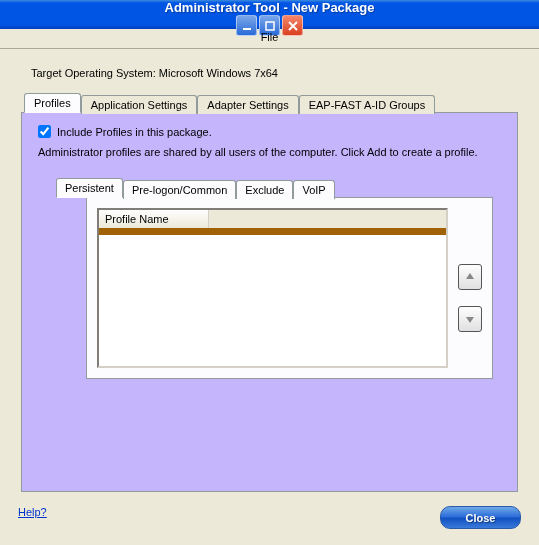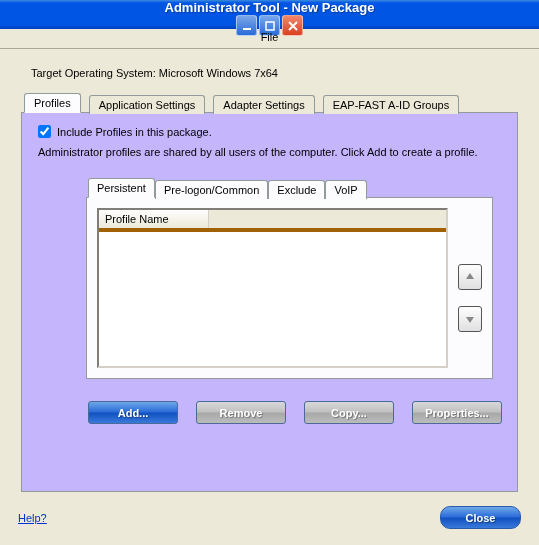--- a/index.html
+++ b/index.html
@@ -10,45 +10,45 @@
 .win-buttons { display: flex; gap: 2px; }
 .win-btn { width: 21px; height: 21px; border-radius: 3px; display: flex; align-items: center; justify-content: center; font-weight: bold; color: #fff; border: 1px solid rgba(255,255,255,0.5); }
 .win-min, .win-max { background: linear-gradient(to bottom, #7ba7e8, #2a6bd8); }
 .win-close { background: linear-gradient(to bottom, #f5866a, #d84020); }
 .win-min svg, .win-max svg, .win-close svg { width: 12px; height: 12px; }
 .menubar { background: #ece9d8; border-bottom: 1px solid #aca899; height: 20px; display: flex; align-items: center; padding: 0 4px; flex-direction: column; }
 .menubar .menu-item { padding: 2px 8px; cursor: default; }
 .content { padding: 10px 21px; background: #ece9d8; position: relative; height: calc(545px - 49px); }
 .target-os { margin: 8px 0 14px 10px; }
 .tabs { display: flex; position: relative; z-index: 2; margin-left: 3px; }
-.tab { background: #ece9d8; border: 1px solid #919b9c; border-bottom: none; border-radius: 3px 3px 0 0; padding: 3px 9px; margin-right: 8px; cursor: default; position: relative; }
+.tab { background: #ece9d8; border: 1px solid #919b9c; border-bottom: none; border-radius: 3px 3px 0 0; padding: 3px 9px; margin-right: 0px; cursor: default; position: relative; }
 .tab.active { background: #fcfcfe; border-bottom: 1px solid #fcfcfe; margin-bottom: -1px; z-index: 3; }
 .tab:not(.active) { top: 2px; }
 .tabbody { border: 1px solid #919b9c; background: #c4b5fd; padding: 12px; position: relative; z-index: 1; min-height: 380px; }
 .checkbox-row { display: flex; align-items: center; gap: 6px; margin-bottom: 8px; margin-left: 4px; }
 .checkbox-row input { width: 13px; height: 13px; }
 .desc { margin: 6px 0 20px 4px; }
-.inner-tabs { display: flex; margin-left: 54px; position: relative; z-index: 2; }
+.inner-tabs { display: flex; margin-left: 22px; position: relative; z-index: 2; }
 .inner-tab { background: #fcfcfe; border: 1px solid #919b9c; border-bottom: none; border-radius: 3px 3px 0 0; padding: 3px 8px; cursor: default; position: relative; }
 .inner-tab.active { border-bottom: 1px solid #fcfcfe; margin-bottom: -1px; z-index: 3; }
 .inner-tab:not(.active) { top: 2px; }
 .inner-body { border: 1px solid #919b9c; margin-left: 52px; margin-right: 12px; padding: 10px; position: relative; z-index: 1; background: #fcfcfe; }
 .list-area { display: flex; gap: 10px; }
 .list { border: 2px inset #d4d0c8; background: #fff; flex: 1; height: 160px; }
-.list-header { display: flex; background: #ece9d8; border-bottom: 4px solid #a16207; }
+.list-header { display: flex; background: #ece9d8; border-bottom: 7px solid #a16207; }
 .list-header .col { padding: 3px 6px; border-right: 1px solid #d4d0c8; background: linear-gradient(to bottom,#fefefe,#ece9d8); }
 .col1 { width: 110px; }
 .col2 { flex: 1; }
 .arrow-buttons { display: flex; flex-direction: column; gap: 16px; justify-content: center; padding-top: 20px; }
 .arrow-btn { width: 24px; height: 26px; border: 1px solid #555; border-radius: 3px; background: linear-gradient(to bottom,#fefefe,#e0e0e0); display: flex; align-items: center; justify-content: center; }
 .arrow-btn svg { width: 12px; height: 12px; fill: #888; }
 .action-row { display: flex; gap: 18px; margin: 22px 0 0 54px; }
 .action-btn { width: 90px; height: 23px; border: 1px solid #4a6a9a; border-radius: 3px; background: linear-gradient(to bottom, #d8d8d8 0%, #c0c0c0 48%, #a8a8a8 52%, #bcbcbc 100%); color: #fff; font-weight: bold; text-shadow: 1px 1px 1px rgba(0,0,0,0.35); cursor: default; display: flex; align-items: center; justify-content: center; }
 .action-btn.primary { background: linear-gradient(to bottom, #6ea8e8 0%, #2a6bd8 48%, #1050c0 52%, #3a7ada 100%); }
-.bottom-row { position: absolute; bottom: 16px; left: 18px; right: 18px; display: flex; justify-content: space-between; align-items: center; }
+.bottom-row { position: absolute; bottom: 16px; left: 18px; right: 18px; display: flex; justify-content: space-between; align-items: flex-start; }
 .help-link { color: #0033cc; text-decoration: underline; cursor: pointer; }
 .close-btn { width: 81px; height: 23px; border: 1px solid #2a5aa8; border-radius: 10px; background: linear-gradient(to bottom, #6ea8e8 0%, #2a6bd8 48%, #1050c0 52%, #3a7ada 100%); color: #fff; font-weight: bold; text-shadow: 1px 1px 1px rgba(0,0,0,0.4); display: flex; align-items: center; justify-content: center; cursor: default; }
 </style>
 </head>
 <body>
 
 <div class="titlebar">
   <div class="app-icon"></div>
   <div class="title">Administrator Tool - New Package</div>
   <div class="win-buttons">
@@ -115,25 +115,19 @@
             </div>
           <div class="arrow-btn">
               <svg viewBox="0 0 12 12">
                 <path d="M6 10 L2 4 L10 4 Z"></path>
               </svg>
             </div>
         </div>
       </div>
     </div>
 
-    <div class="action-row">
-      <div class="action-btn primary">Add...</div>
-      <div class="action-btn">Remove</div>
-      <div class="action-btn">Copy...</div>
-      <div class="action-btn">Properties...</div>
-    </div>
   </div>
 
   <div class="bottom-row">
     <span class="help-link">Help?</span>
     <div class="close-btn">Close</div>
   </div>
 </div>
 
 </body></html>

